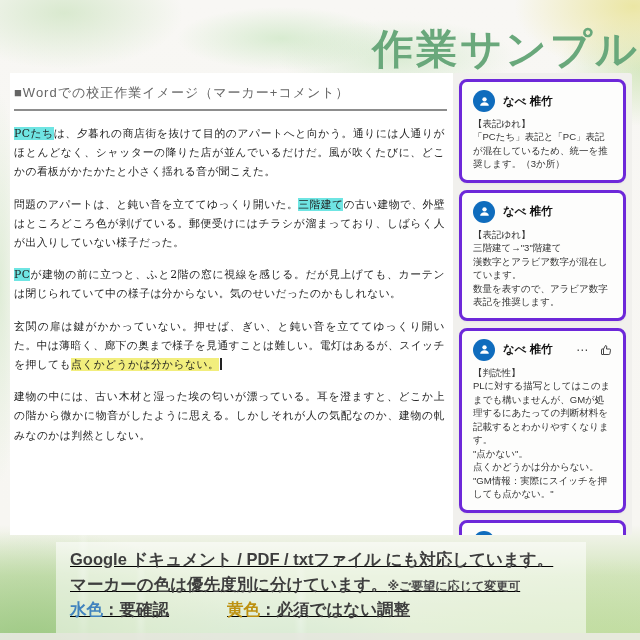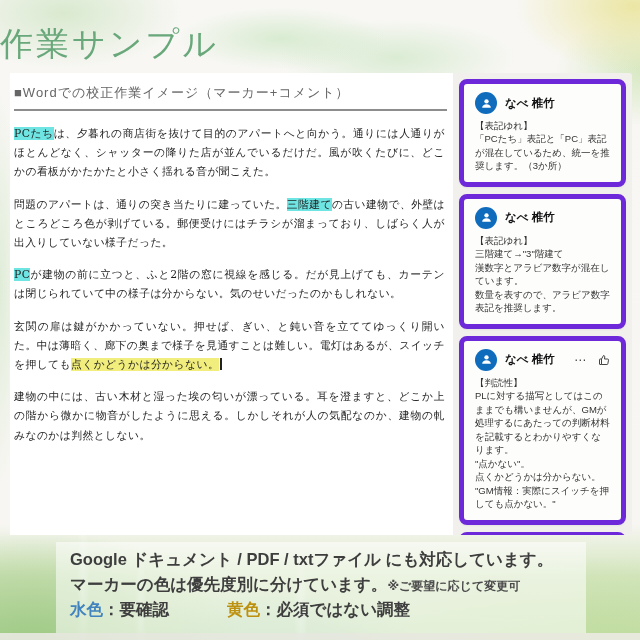--- a/index.html
+++ b/index.html
@@ -32,22 +32,22 @@
       radial-gradient(ellipse 330px 150px at 92% 104%, rgba(190,221,148,.65), transparent 72%),
       radial-gradient(ellipse 9px 110px at 13% 93%, rgba(255,255,255,.55), transparent 75%),
       radial-gradient(ellipse 8px 95px at 22% 96%, rgba(255,255,255,.45), transparent 75%),
       radial-gradient(ellipse 9px 100px at 47% 97%, rgba(255,255,255,.40), transparent 75%),
       linear-gradient(180deg,#f8f7f4 0%,#f7f6f2 82%,#d3e5bd 90%,#c3dcab 100%);
   }
   .bottom-strip{position:absolute;left:0;right:0;bottom:0;height:7px;background:#edebe7;opacity:.85;}
   
   .page-title{
     position:absolute;top:22px;left:0;right:0;
-    text-align:left;
-    font-size:33px;font-weight:normal;letter-spacing:3px;
+    text-align:right;
+    font-size:41px;font-weight:bold;letter-spacing:3px;
     color:var(--accent-green);
   }
   
   .panel{
     position:absolute;top:73px;left:10px;width:622px;height:462px;
     display:flex;overflow:hidden;
   }
   .doc{
     width:443px;background:#ffffff;
     padding:11px 6px 0 4px;
@@ -67,39 +67,40 @@
   }
   .hl-cyan{background:var(--highlight-cyan);}
   .hl-yellow{background:var(--highlight-yellow);}
   .caret{display:inline-block;width:2px;height:12px;background:#222;vertical-align:-2px;margin-left:1px;}
   
   .comments{
     flex:1;background:#f1f0ed;border-radius:3px;
     padding:6px;display:flex;flex-direction:column;gap:7px;
   }
   .card{
-    background:#fdfdfc;border:5px solid #6d28d9;border-radius:8px;
+    background:#fdfdfc;border:3px solid #6d28d9;border-radius:8px;
     padding:8px 11px 9px;box-shadow:0 1px 2px rgba(0,0,0,.05);
   }
   .card-head{display:flex;align-items:center;gap:8px;margin-bottom:5px;}
   .avatar{
     width:22px;height:22px;border-radius:50%;
     background:var(--avatar-blue);flex:0 0 auto;
     display:flex;align-items:center;justify-content:center;
   }
   .author{font-size:11.5px;font-weight:bold;color:#141414;}
   .actions{margin-left:auto;display:flex;align-items:center;gap:11px;color:#444;}
   .dots{font-size:12px;letter-spacing:1px;cursor:pointer;line-height:1;}
   .like{cursor:pointer;display:flex;}
   .card-body{font-size:9.5px;line-height:1.42;color:#333;}
   
   .footer{
     position:absolute;top:542px;left:56px;width:530px;
     background:rgba(255,255,255,.55);
     padding:5px 14px 12px;
+    text-decoration:underline;
   }
   .footer-line{font-size:16.5px;font-weight:bold;color:#3e3e3e;line-height:1.5;}
   .footer-note{font-size:12px;font-weight:bold;color:#4a4a4a;}
   .legend-line{display:flex;gap:58px;}
   .legend-cyan-label{color:var(--legend-blue);margin-top:24px;}
   .legend-gold-label{color:var(--legend-gold);margin-top:28px;}
 </style>
 </head>
 <body>
 
@@ -107,21 +108,21 @@
 <div class="bottom-strip"></div>
 
 <h1 class="page-title">作業サンプル</h1>
 
 <div class="panel">
   <div class="doc">
     <div class="doc-heading">■Wordでの校正作業イメージ（マーカー+コメント）</div>
     <hr class="doc-rule">
     <div class="doc-body" id="doc-body">
         <p class="para"><span class="hl-cyan">PCたち</span><span>は、夕暮れの商店街を抜けて目的のアパートへと向かう。通りには人通りがほとんどなく、シャッターの降りた店が並んでいるだけだ。風が吹くたびに、どこかの看板がかたかたと小さく揺れる音が聞こえた。</span></p>
-        <p class="para"><span>問題のアパートは、通りの突き当たりに建っていた。</span><span class="hl-cyan">三階建て</span><span>の古い建物で、外壁はところどころ色が剥げている。郵便受けにはチラシが溜まっており、しばらく人が出入りしていない様子だった。</span></p>
+        <p class="para"><span>問題のアパートは、と鈍い音を立ててゆっくり開いた。</span><span class="hl-cyan">三階建て</span><span>の古い建物で、外壁はところどころ色が剥げている。郵便受けにはチラシが溜まっており、しばらく人が出入りしていない様子だった。</span></p>
         <p class="para"><span class="hl-cyan">PC</span><span>が建物の前に立つと、ふと2階の窓に視線を感じる。だが見上げても、カーテンは閉じられていて中の様子は分からない。気のせいだったのかもしれない。</span></p>
         <p class="para"><span>玄関の扉は鍵がかかっていない。押せば、ぎい、と鈍い音を立ててゆっくり開いた。中は薄暗く、廊下の奥まで様子を見通すことは難しい。電灯はあるが、スイッチを押しても</span><span class="hl-yellow">点くかどうかは分からない。</span><span class="caret"></span></p>
         <p class="para"><span>建物の中には、古い木材と湿った埃の匂いが漂っている。耳を澄ますと、どこか上の階から微かに物音がしたように思える。しかしそれが人の気配なのか、建物の軋みなのかは判然としない。</span></p>
       </div>
   </div>
   <div class="comments" id="comments">
       <div class="card">
     <div class="card-head">
       <span class="avatar">
         <svg width="13" height="13" viewBox="0 0 24 24" fill="#ffffff" aria-hidden="true">

